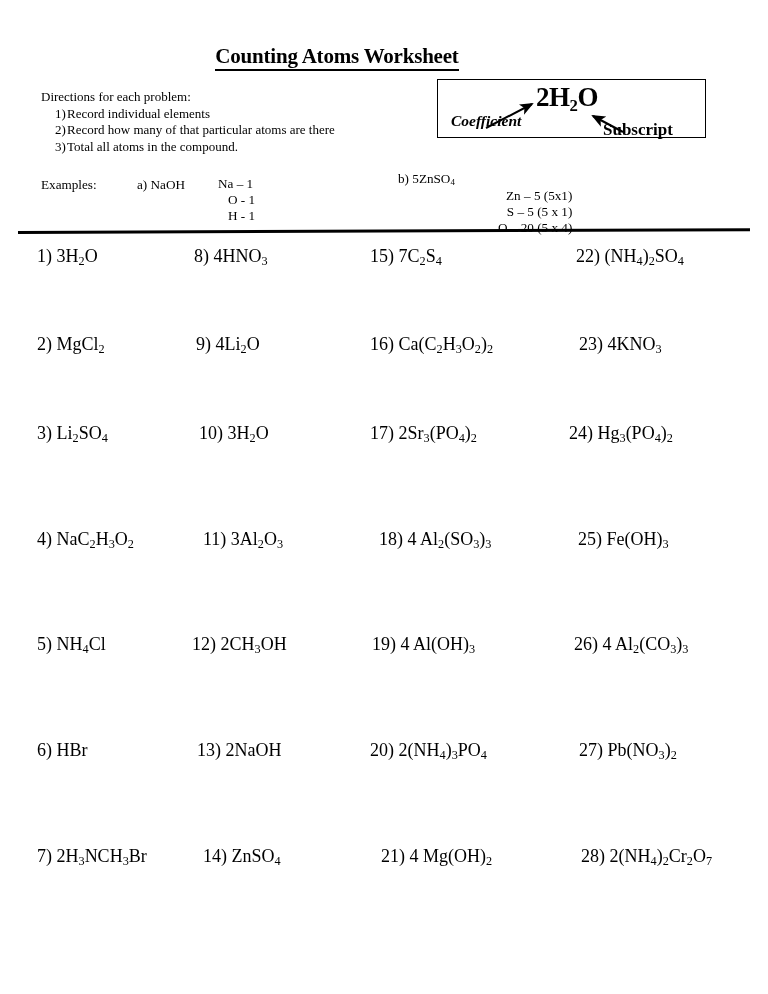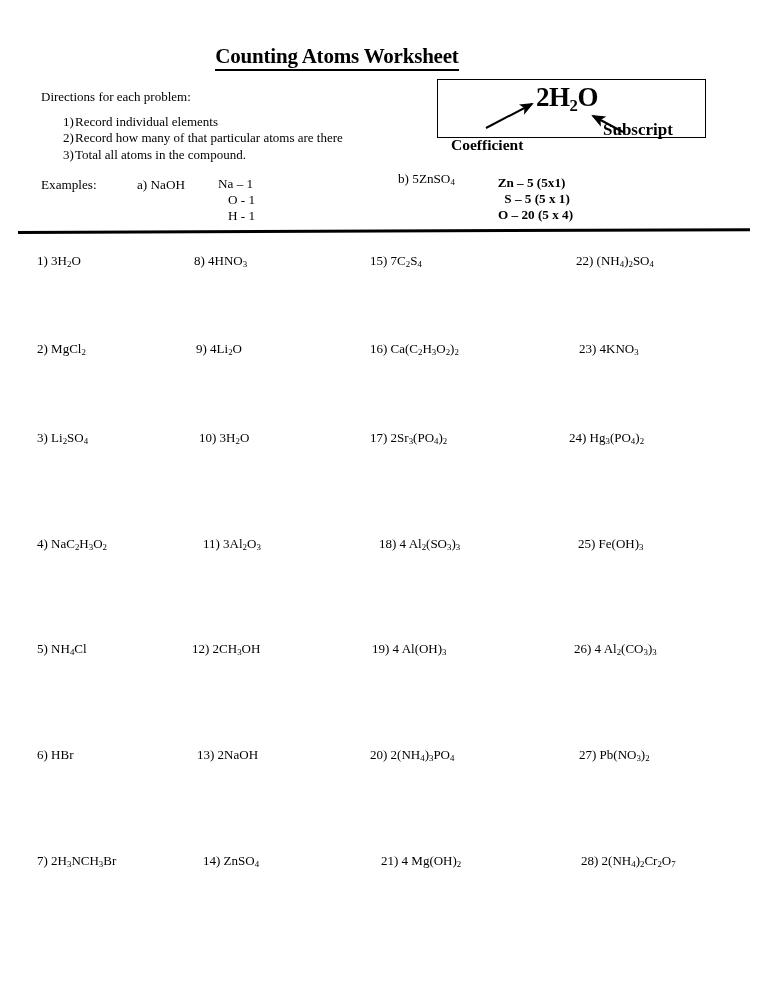--- a/index.html
+++ b/index.html
@@ -36,21 +36,21 @@
   .directions {
     position: absolute;
     top: 89px;
     left: 41px;
     width: 400px;
     font-size: 13px;
     line-height: 16.6px;
   }
   .dir-head { margin: 0; }
   .dir-list {
-    margin: 8px;
+    margin: 0;
     padding: 0;
     list-style: none;
   }
   .dir-list li {
     margin: 0;
     padding-left: 0;
     text-indent: 0;
     white-space: nowrap;
   }
   .dir-num {
@@ -82,24 +82,25 @@
   }
   .cs-box .formula sub {
     font-size: 0.62em;
     vertical-align: baseline;
     position: relative;
     bottom: -0.28em;
   }
   .cs-box .lbl-coef {
     position: absolute;
     left: 13px;
-    top: 56px;
+    top: 32px;
     font-size: 15.5px;
     font-weight: bold;
     white-space: nowrap;
+    font-style: italic;
   }
   .cs-box .lbl-sub {
     position: absolute;
     left: 165px;
     top: 40px;
     font-size: 17px;
     font-weight: bold;
     white-space: nowrap;
   }
   .cs-box svg {
@@ -110,21 +111,21 @@
     height: 73px;
     overflow: visible;
   }
 
   
   .examples { position: absolute; font-size: 13.2px; line-height: 16px; }
   .ex-label { left: 41px; top: 177px; }
   .ex-a-formula { left: 137px; top: 177px; }
   .ex-a-list { left: 218px; top: 176px; text-align: left; }
   .ex-b-formula { left: 398px; top: 171px; }
-  .ex-b-list { left: 490px; top: 175px; text-align: center; font-weight: bold; }
+  .ex-b-list { left: 490px; top: 188px; text-align: right; }
   .ex-a-list div:nth-child(1) { margin-left: 0px; }
   .ex-a-list div:nth-child(2) { margin-left: 10px; }
   .ex-a-list div:nth-child(3) { margin-left: 10px; }
   .ex-b-list div:nth-child(2) { margin-left: 11px; }
   .ex-b-list div:nth-child(3) { margin-left: 8px; }
   .examples sub, .problem sub {
     font-size: 0.68em;
     vertical-align: baseline;
     position: relative;
     bottom: -0.27em;
@@ -138,23 +139,23 @@
     width: 732px;
     height: 3px;
     background: #000;
     transform: rotate(-0.22deg);
     transform-origin: left center;
   }
 
   
   .problem {
     position: absolute;
-    font-size: 13px;
-    white-space: nowrap;
-    line-height: 24px;
+    font-size: 18px;
+    white-space: nowrap;
+    line-height: 14px;
   }
 </style>
 </head>
 <body>
 
 <div class="title">
   <span>Counting Atoms Worksheet</span>
 </div>
 
 <div class="directions">

